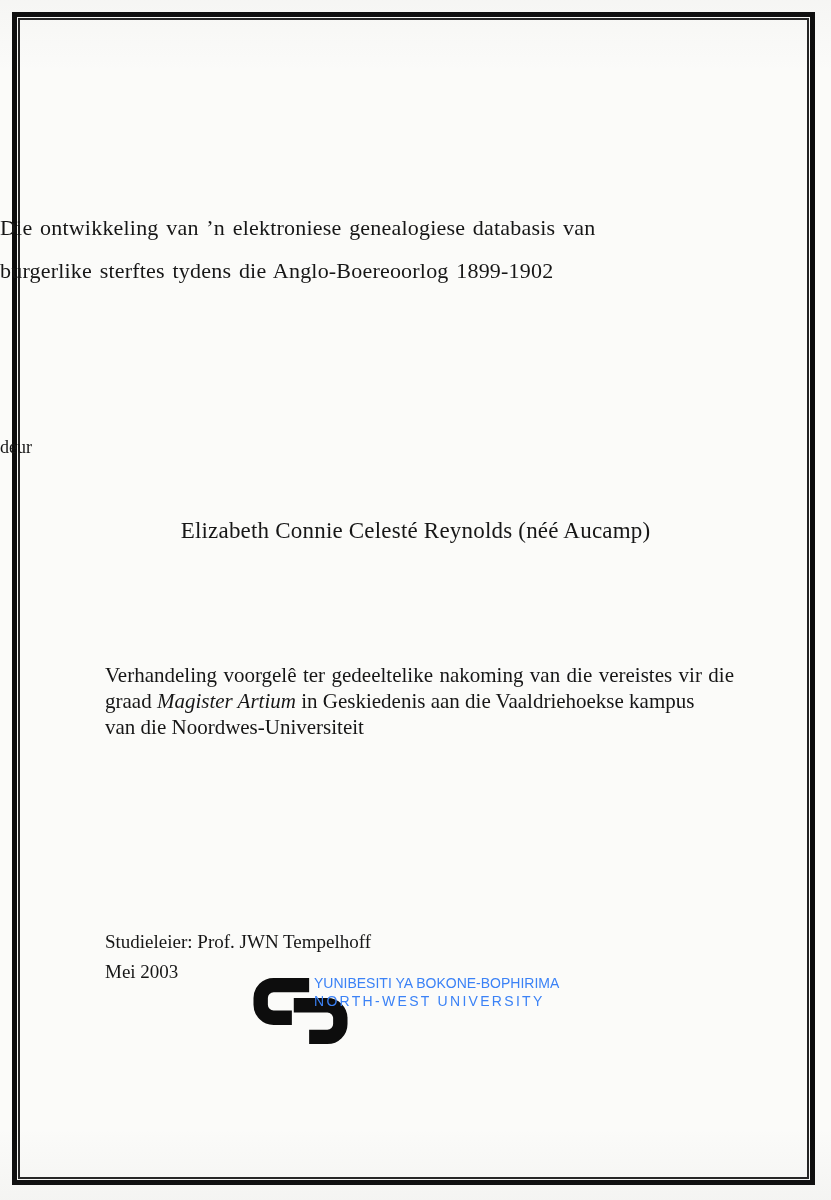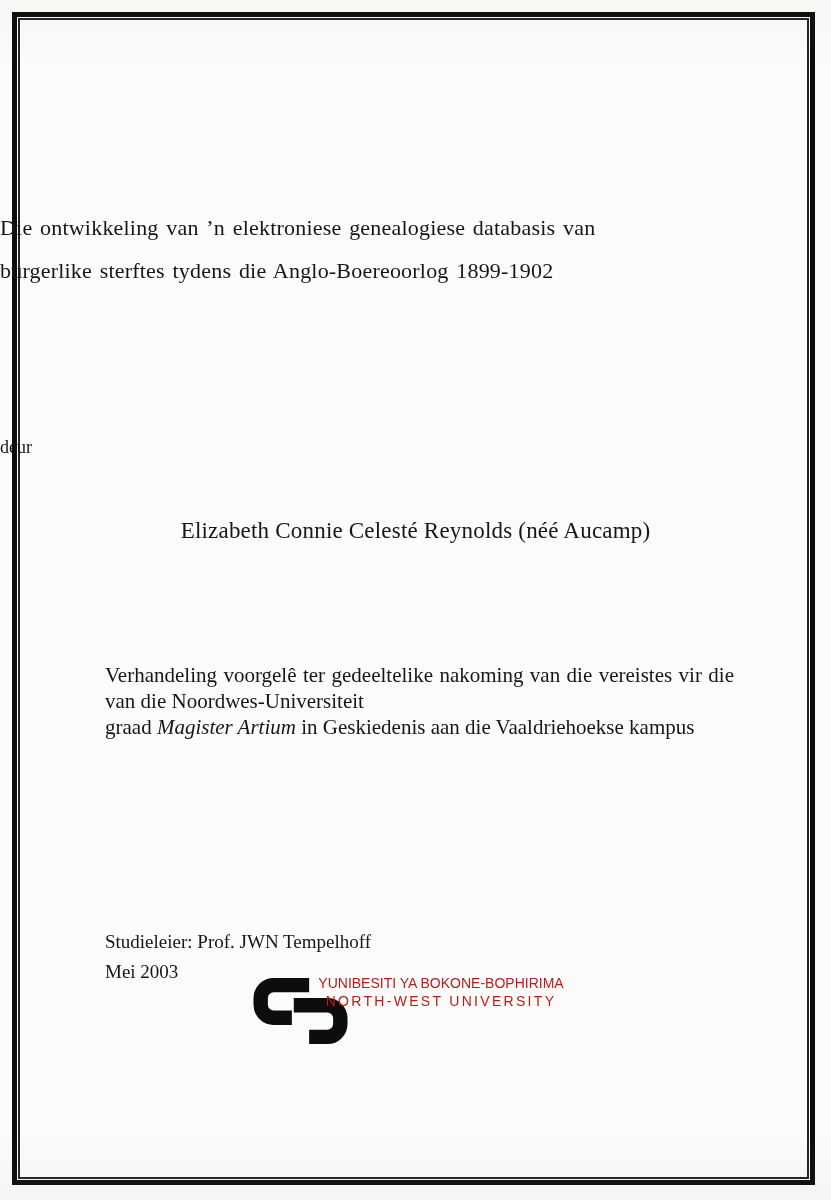--- a/index.html
+++ b/index.html
@@ -47,23 +47,23 @@
   .supervisor{
     position:absolute;left:105px;top:883px;
     font-size:19px;line-height:30px;margin-top:44px;
   }
   
   .logo-mark{
     position:absolute;left:252px;top:976px;width:97px;height:71px;
   }
   .logo-text{
     position:absolute;left:314px;top:975px;width:254px;
-    text-align:center;white-space:nowrap;
+    text-align:left;white-space:nowrap;
     font-family:"Liberation Sans", sans-serif;
-    font-size:14px;line-height:17.5px;color:#b91c1c;
+    font-size:14px;line-height:17.5px;color:#3b82f6;
     font-weight:400;
   }
   .lt2{letter-spacing:2.3px;}
   .lt3{letter-spacing:1.9px;}
   
   .scan-tint{
     position:absolute;inset:0;pointer-events:none;
     background:linear-gradient(180deg, rgba(120,120,120,0.04) 0%, rgba(255,255,255,0) 6%, rgba(255,255,255,0) 94%, rgba(120,120,120,0.05) 100%);
   }
 </style>
@@ -82,22 +82,22 @@
     <div>Die ontwikkeling van ’n elektroniese genealogiese databasis van</div>
     <div>burgerlike sterftes tydens die Anglo-Boereoorlog 1899-1902</div>
   </div>
 
   <div class="byline">deur</div>
 
   <div class="author">Elizabeth Connie Celesté Reynolds (néé Aucamp)</div>
 
   <div class="statement">
     <div class="st-justify">Verhandeling voorgelê ter gedeeltelike nakoming van die vereistes vir die</div>
+    <div><span>graad </span><span class="it">Magister Artium</span><span> in Geskiedenis aan die Vaaldriehoekse kampus</span></div>
     <div>van die Noordwes-Universiteit</div>
-    <div><span>graad </span><span class="it">Magister Artium</span><span> in Geskiedenis aan die Vaaldriehoekse kampus</span></div>
   </div>
 
   <div class="supervisor">
     <div>Studieleier: Prof. JWN Tempelhoff</div>
     <div>Mei 2003</div>
   </div>
 
   <svg class="logo-mark" viewBox="0 0 100 74" xmlns="http://www.w3.org/2000/svg" aria-hidden="true">
 
     <path d="M 59 9.5 H 22 A 13.5 13.5 0 0 0 8.5 23 V 30 A 13.5 13.5 0 0 0 22 43.5 H 41" fill="none" stroke="#0d0d0d" stroke-width="15"></path>

